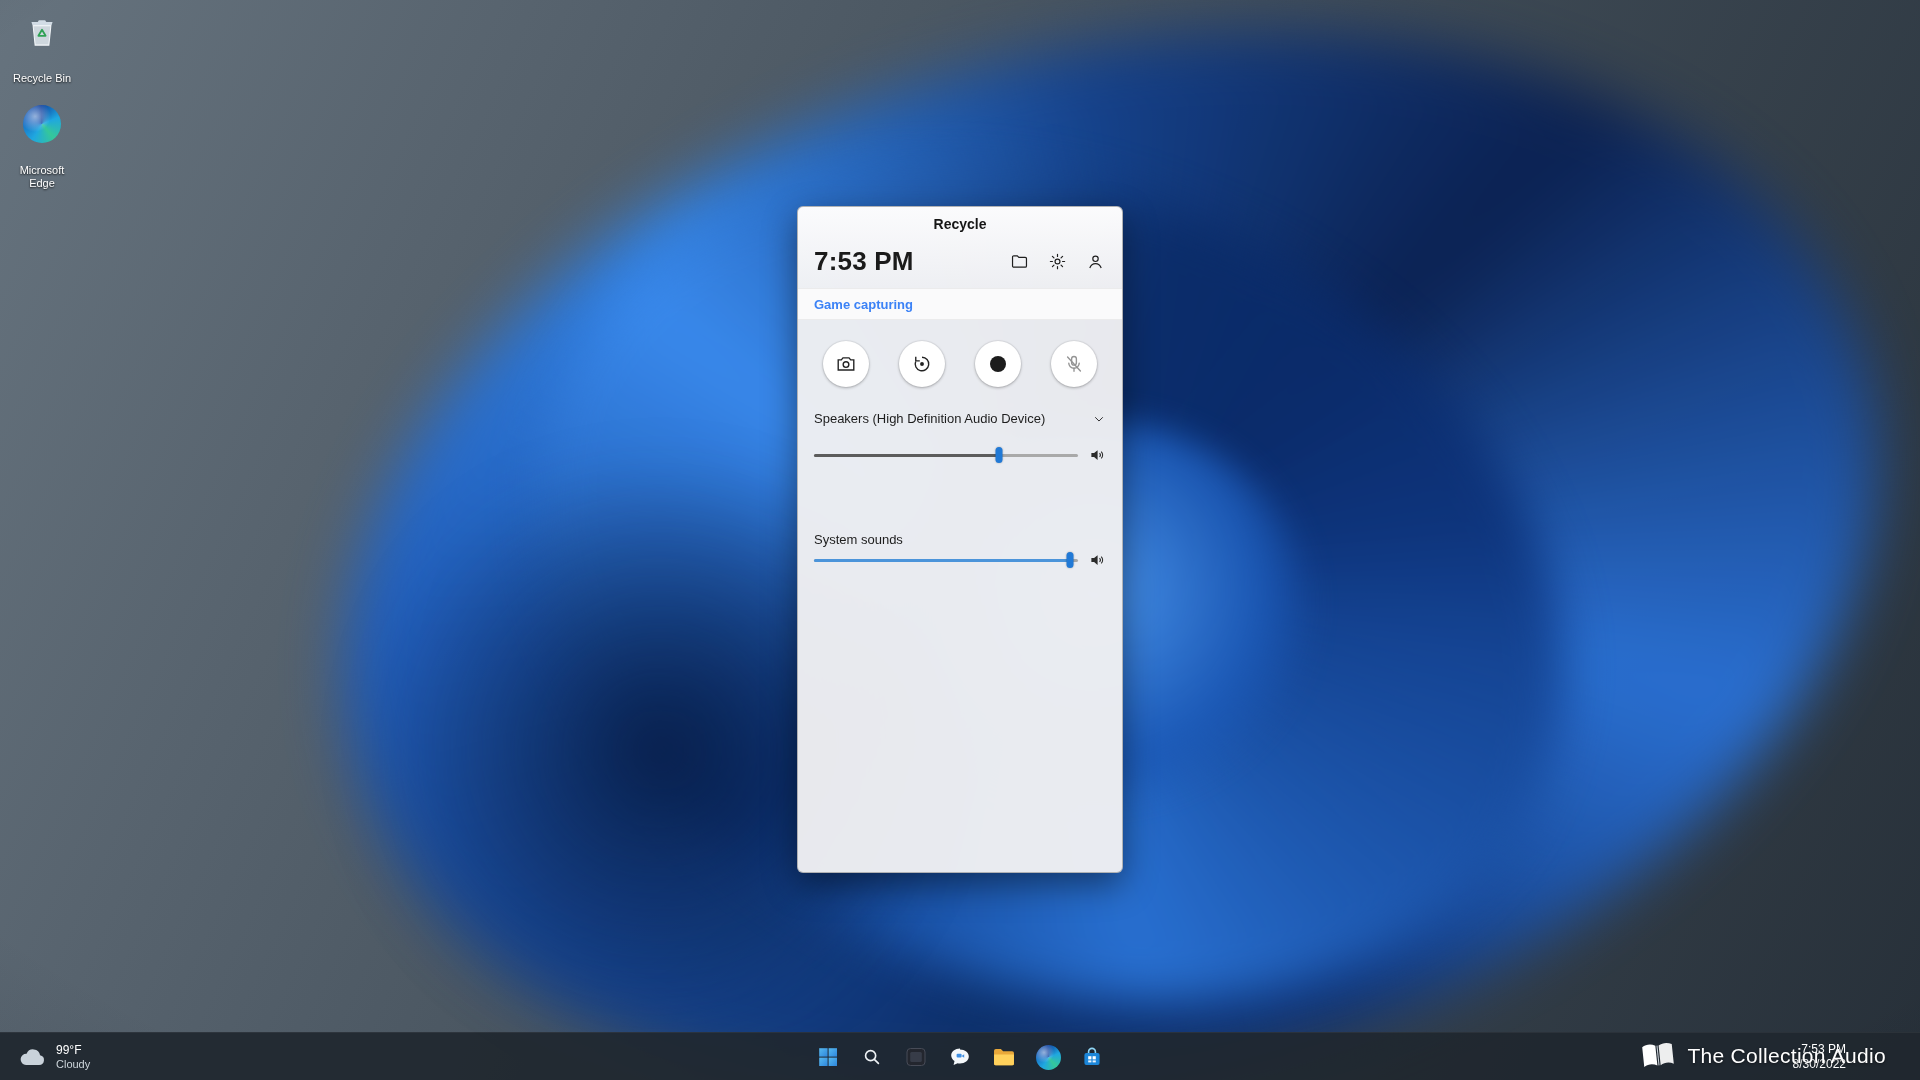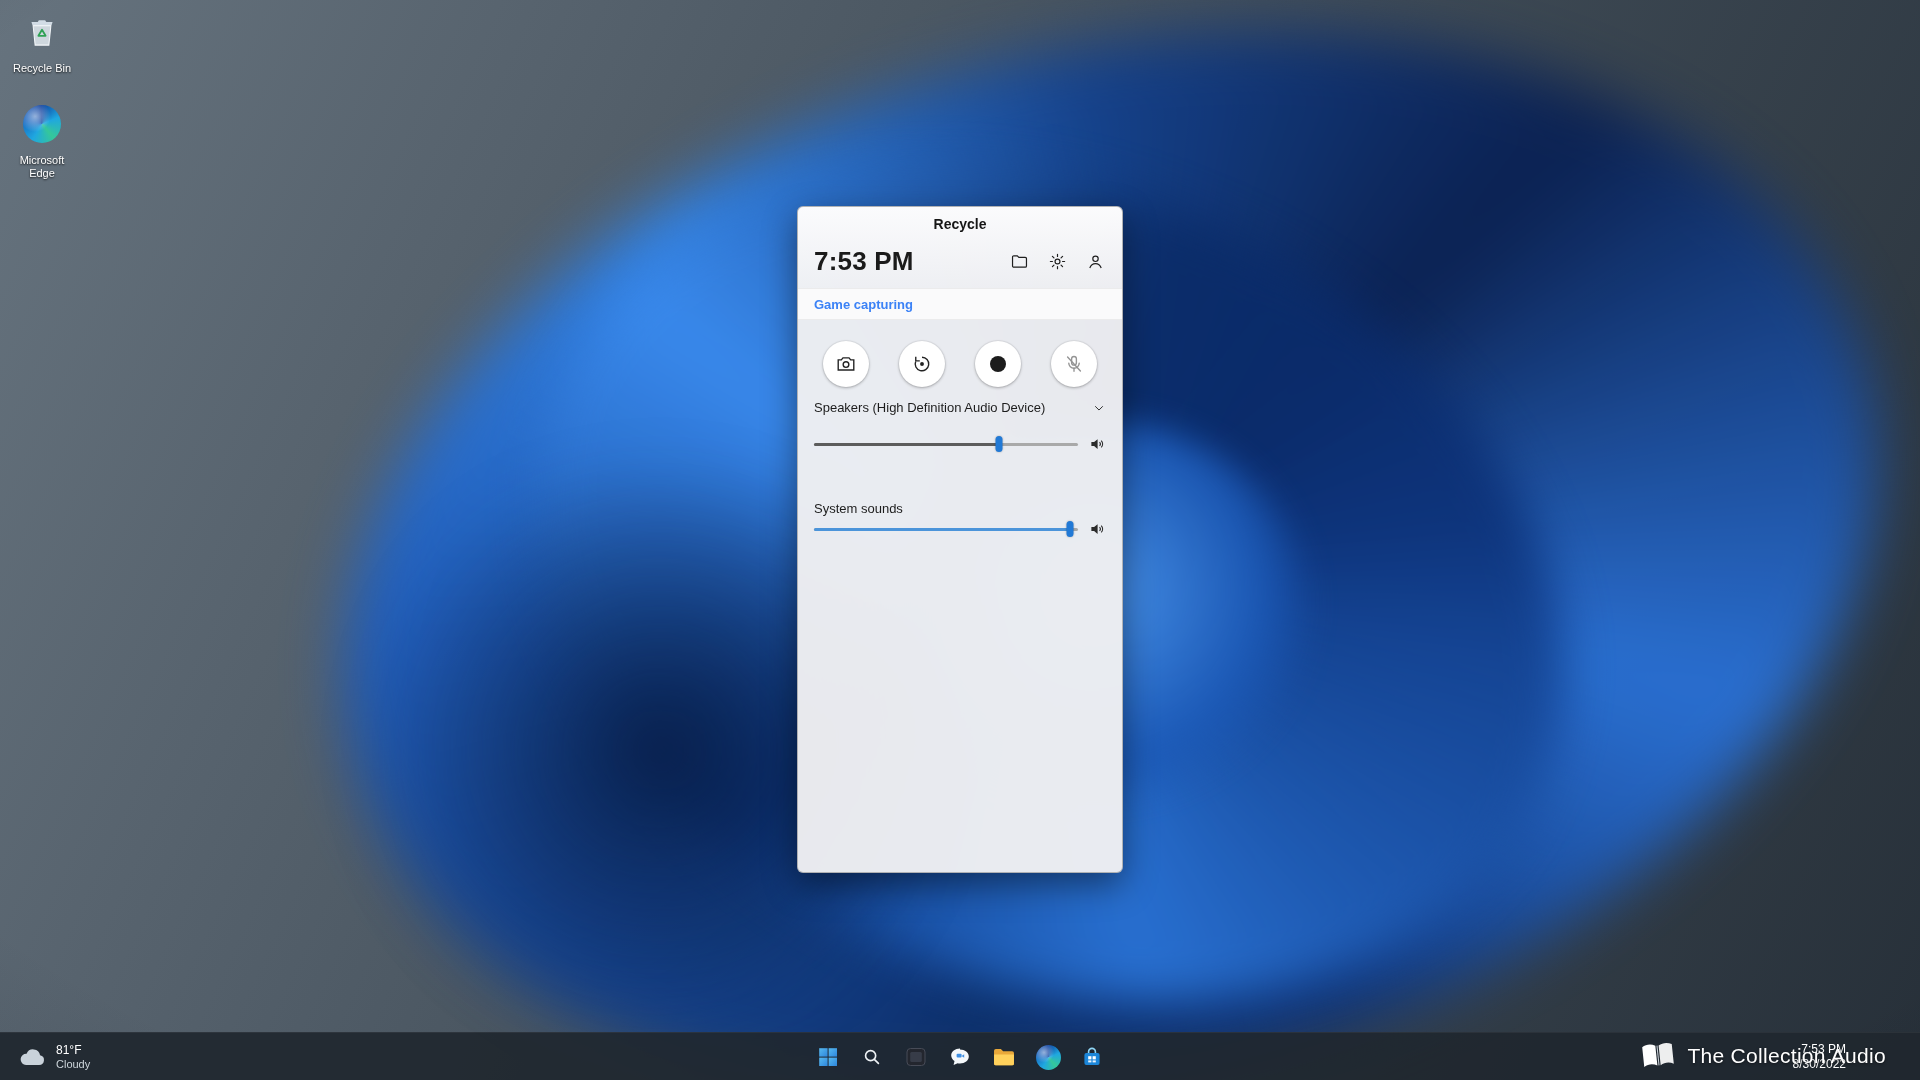--- a/index.html
+++ b/index.html
@@ -20,21 +20,21 @@
         background:radial-gradient(circle at 50% 45%, #4e9cf5 0%, #1c5ab8 55%, rgba(28,90,184,0) 75%);
         filter:blur(16px); opacity:.9; }
   .p4 { left:340px; top:470px; width:640px; height:560px;
         background:radial-gradient(circle, rgba(5,22,58,.85) 0%, rgba(5,22,58,0) 70%); filter:blur(30px); }
   .vignette { position:absolute; inset:0;
         background:radial-gradient(120% 120% at 52% 45%, rgba(0,0,0,0) 55%, rgba(8,12,18,.38) 100%); }
 
   
   .desktop-icon { position:absolute; width:72px; text-align:center; color:#fff; cursor:default; }
   .desktop-icon .glyph { display:flex; justify-content:center; align-items:center; height:40px; }
-  .icon-label { font-size:11px; line-height:13px; margin-top:10px; text-shadow:0 1px 2px rgba(0,0,0,.85); }
+  .icon-label { font-size:11px; line-height:13px; margin-top:20px; text-shadow:0 1px 2px rgba(0,0,0,.85); }
   .di-recycle { left:6px; top:12px; }
   .di-edge { left:6px; top:104px; }
   .edge-orb { width:38px; height:38px; border-radius:50%;
         background:radial-gradient(circle at 32% 30%, rgba(255,255,255,.55), rgba(255,255,255,0) 42%),
                    conic-gradient(from 140deg, #35c79a, #1fa7e0, #1765c0, #0d3f9e, #1fa7e0, #35c79a); }
   .edge-orb-sm { width:25px; height:25px; border-radius:50%;
         background:radial-gradient(circle at 32% 30%, rgba(255,255,255,.55), rgba(255,255,255,0) 42%),
                    conic-gradient(from 140deg, #35c79a, #1fa7e0, #1765c0, #0d3f9e, #1fa7e0, #35c79a); }
 
   
@@ -50,25 +50,25 @@
   .gb-icon-btn { width:30px; height:30px; border:none; background:transparent; display:flex; align-items:center; justify-content:center; color:#1f1f1f; border-radius:4px; cursor:pointer; }
   .gb-section-header { height:32px; background:rgba(251,251,252,.92); border-top:1px solid rgba(0,0,0,.06); border-bottom:1px solid rgba(0,0,0,.06);
         display:flex; align-items:center; padding:0 16px; font-size:13px; font-weight:700; color:#3b82f6; }
   .gb-section-header.audio { margin-top:45px; }
   .capture-row { display:flex; gap:30px; padding-left:25px; margin-top:21px; }
   .circle-btn { width:46px; height:46px; border-radius:50%; border:none; background:#fff;
         box-shadow:0 1px 3px rgba(0,0,0,.28), 0 0 0 1px rgba(0,0,0,.04); display:flex; align-items:center; justify-content:center; color:#232323; cursor:pointer; }
   .record-dot { width:16px; height:16px; border-radius:50%; background:#1c1c1c; }
   .mic-muted { color:#949494; }
   .gb-audio-body { padding:0; }
-  .device-row { display:flex; align-items:center; justify-content:space-between; padding:0 16px; margin-top:13px; font-size:13px; color:#1d1d1d; cursor:pointer; }
+  .device-row { display:flex; align-items:center; justify-content:space-between; padding:0 16px; margin-top:24px; font-size:13px; color:#1d1d1d; cursor:pointer; }
   .slider-row { display:flex; align-items:center; gap:10px; padding:0 16px; }
   .slider-row.first { margin-top:20px; }
   .slider-row.second { margin-top:4px; }
-  .sys-label { font-size:13px; color:#1d1d1d; padding:0 16px; margin-top:48px; }
+  .sys-label { font-size:13px; color:#1d1d1d; padding:0 16px; margin-top:68px; }
   .slider { position:relative; flex:1; height:16px; cursor:pointer; }
   .slider .track { position:absolute; left:0; right:0; top:6.5px; height:3px; border-radius:2px; background:#a9a9a9; }
   .slider .fill { position:absolute; left:0; top:6.5px; height:3px; border-radius:2px; }
   .slider.device .fill { background:#5c5c5c; }
   .slider.system .fill { background:#4b94da; }
   .slider .thumb { position:absolute; top:0; width:7px; height:16px; border-radius:3.5px; background:#2179d6; transform:translateX(-50%); box-shadow:0 0 2px rgba(0,0,0,.3); }
   .speaker { color:#2b2b2b; display:flex; align-items:center; }
 
   
   .eval-watermark { position:absolute; right:28px; bottom:54px; text-align:right;
@@ -234,21 +234,21 @@
     </div>
   </div>
 
 
   <div class="taskbar">
     <div class="weather">
       <svg viewBox="0 0 28 20" width="30" height="22">
         <path d="M7.5 17.5h12.2a4.6 4.6 0 0 0 .9-9.1A6.6 6.6 0 0 0 8 6.9a4.9 4.9 0 0 0-.5 10.6z" fill="#c9d2da"></path>
       </svg>
       <div class="weather-text">
-        <span class="weather-temp">81°F</span>
+        <span class="weather-temp">99°F</span>
         <span class="weather-cond">Cloudy</span>
       </div>
     </div>
 
     <div class="tb-center">
       <button class="tb-btn">
         <svg viewBox="0 0 24 24" width="24" height="24">
           <defs>
               <linearGradient id="sg" x1="0" y1="0" x2="1" y2="1">
             <stop offset="0" stop-color="#57baf0"></stop>

